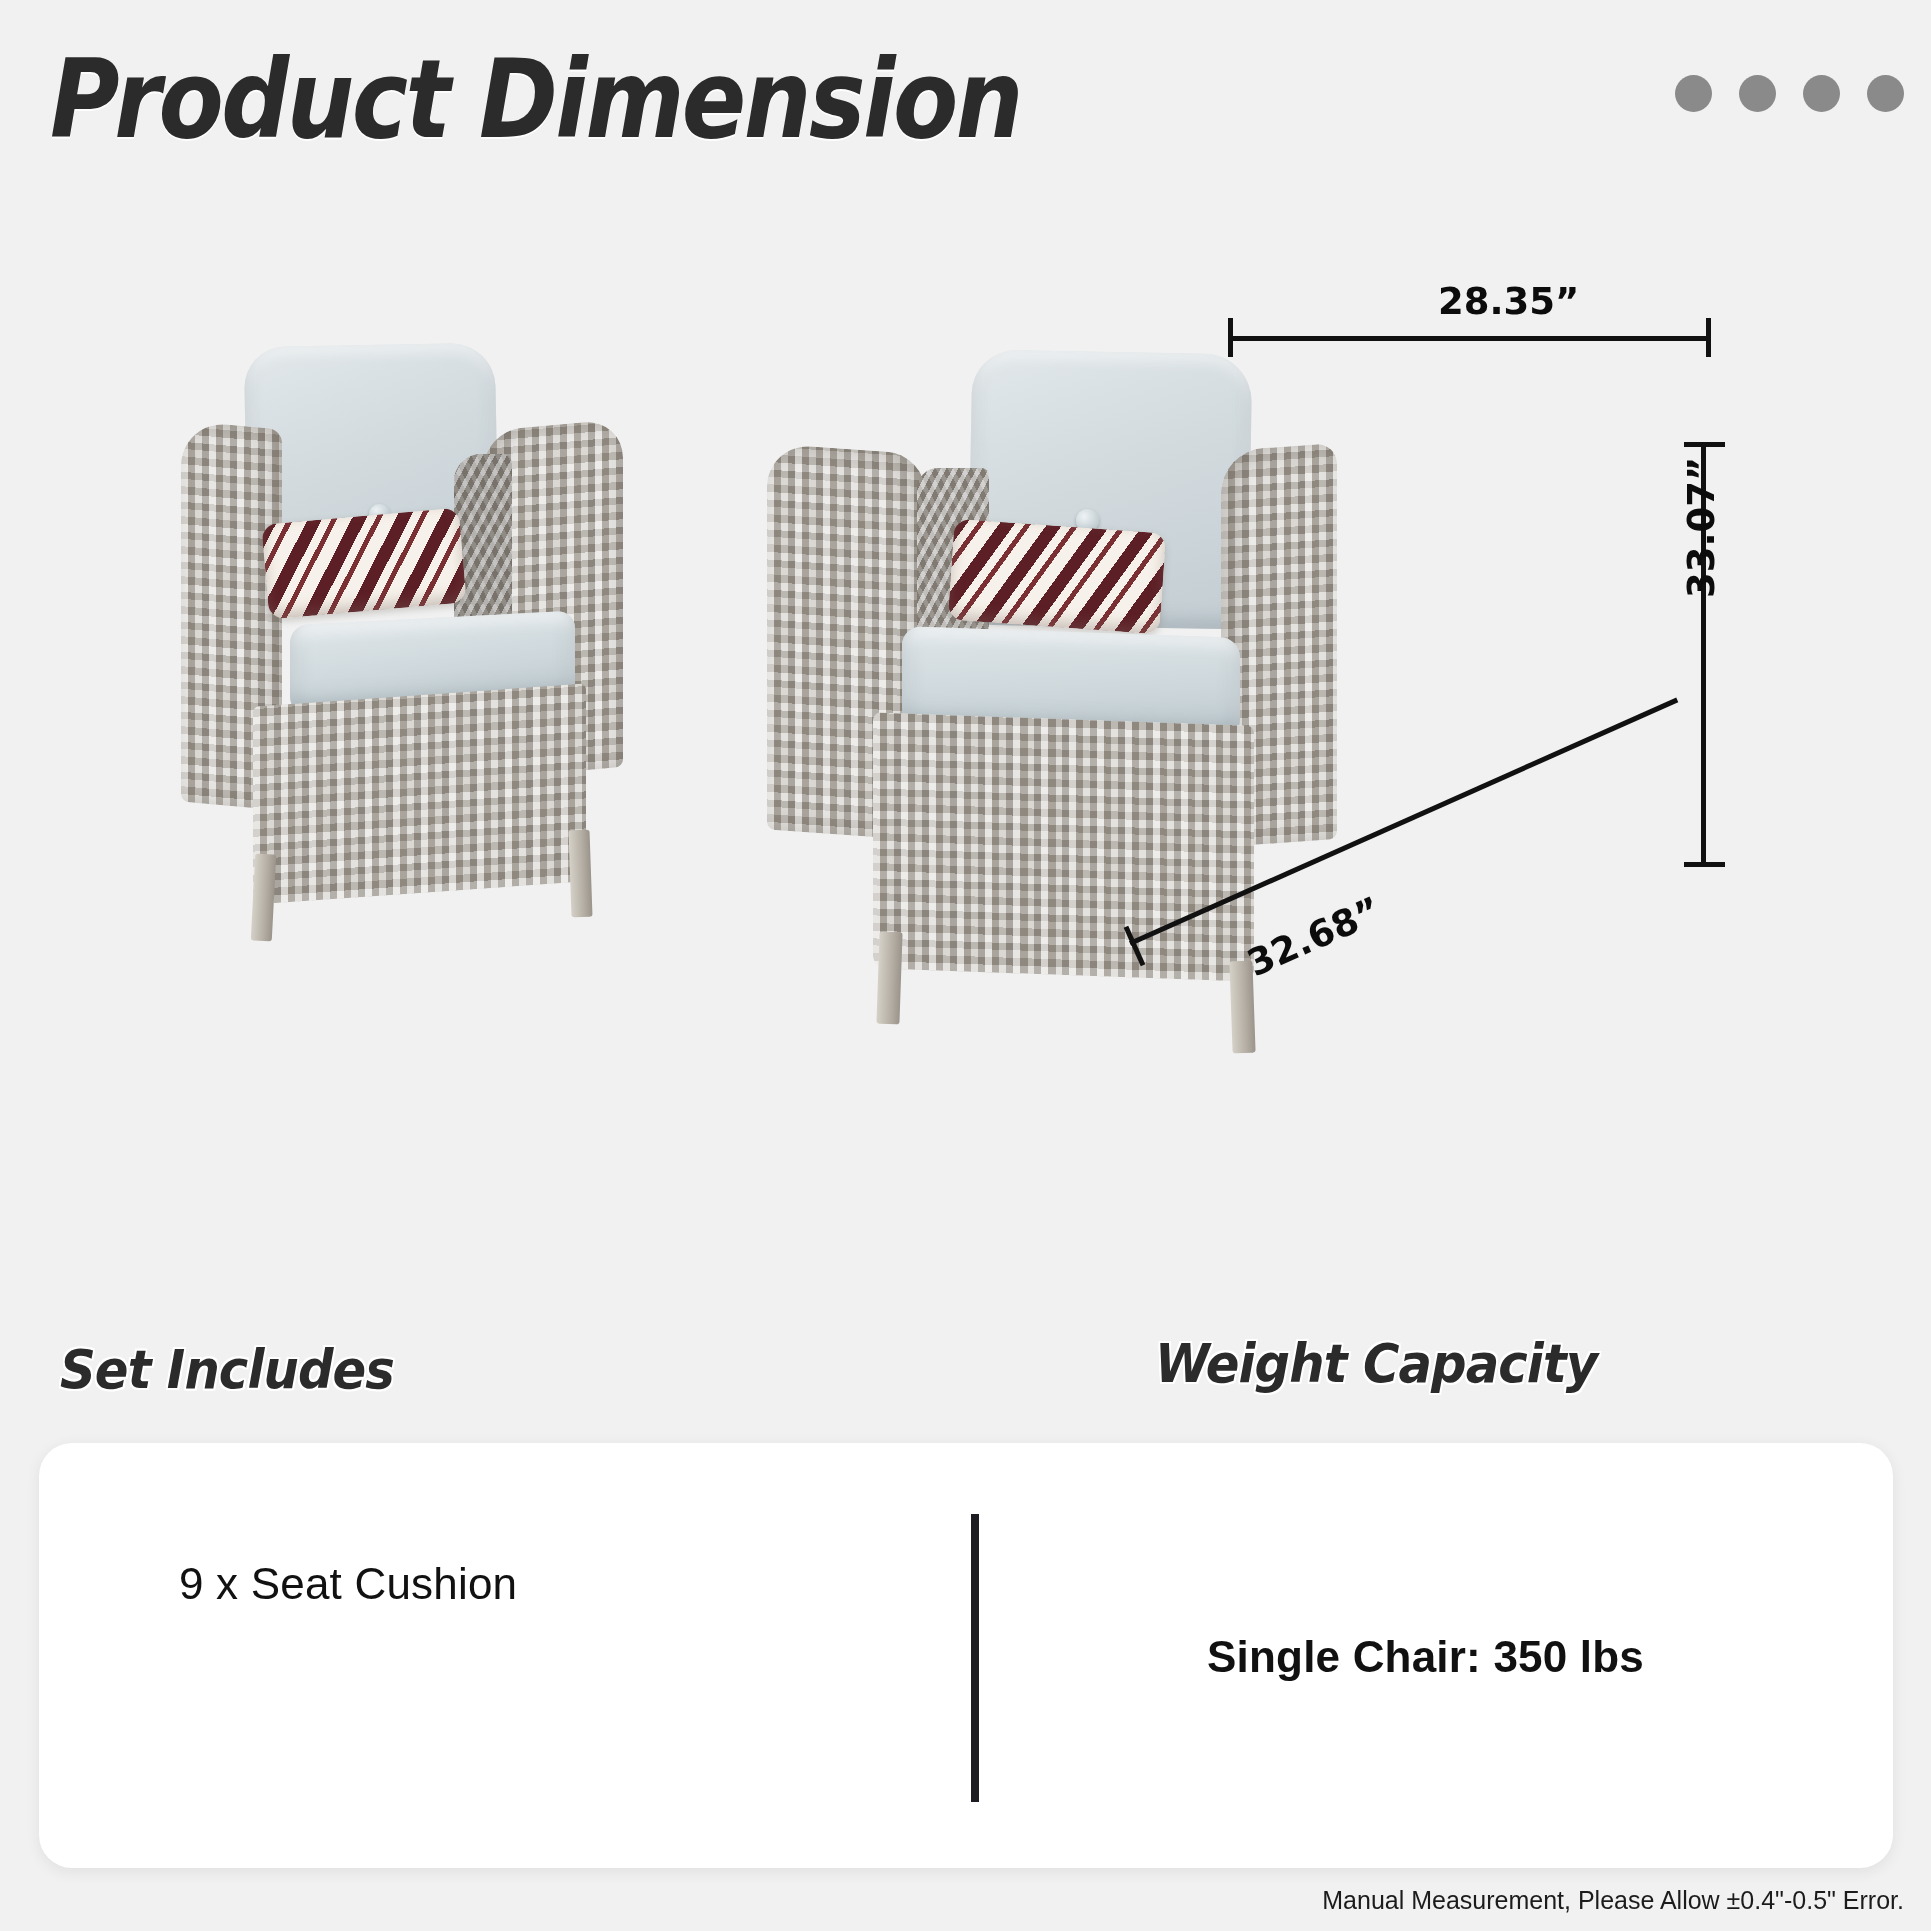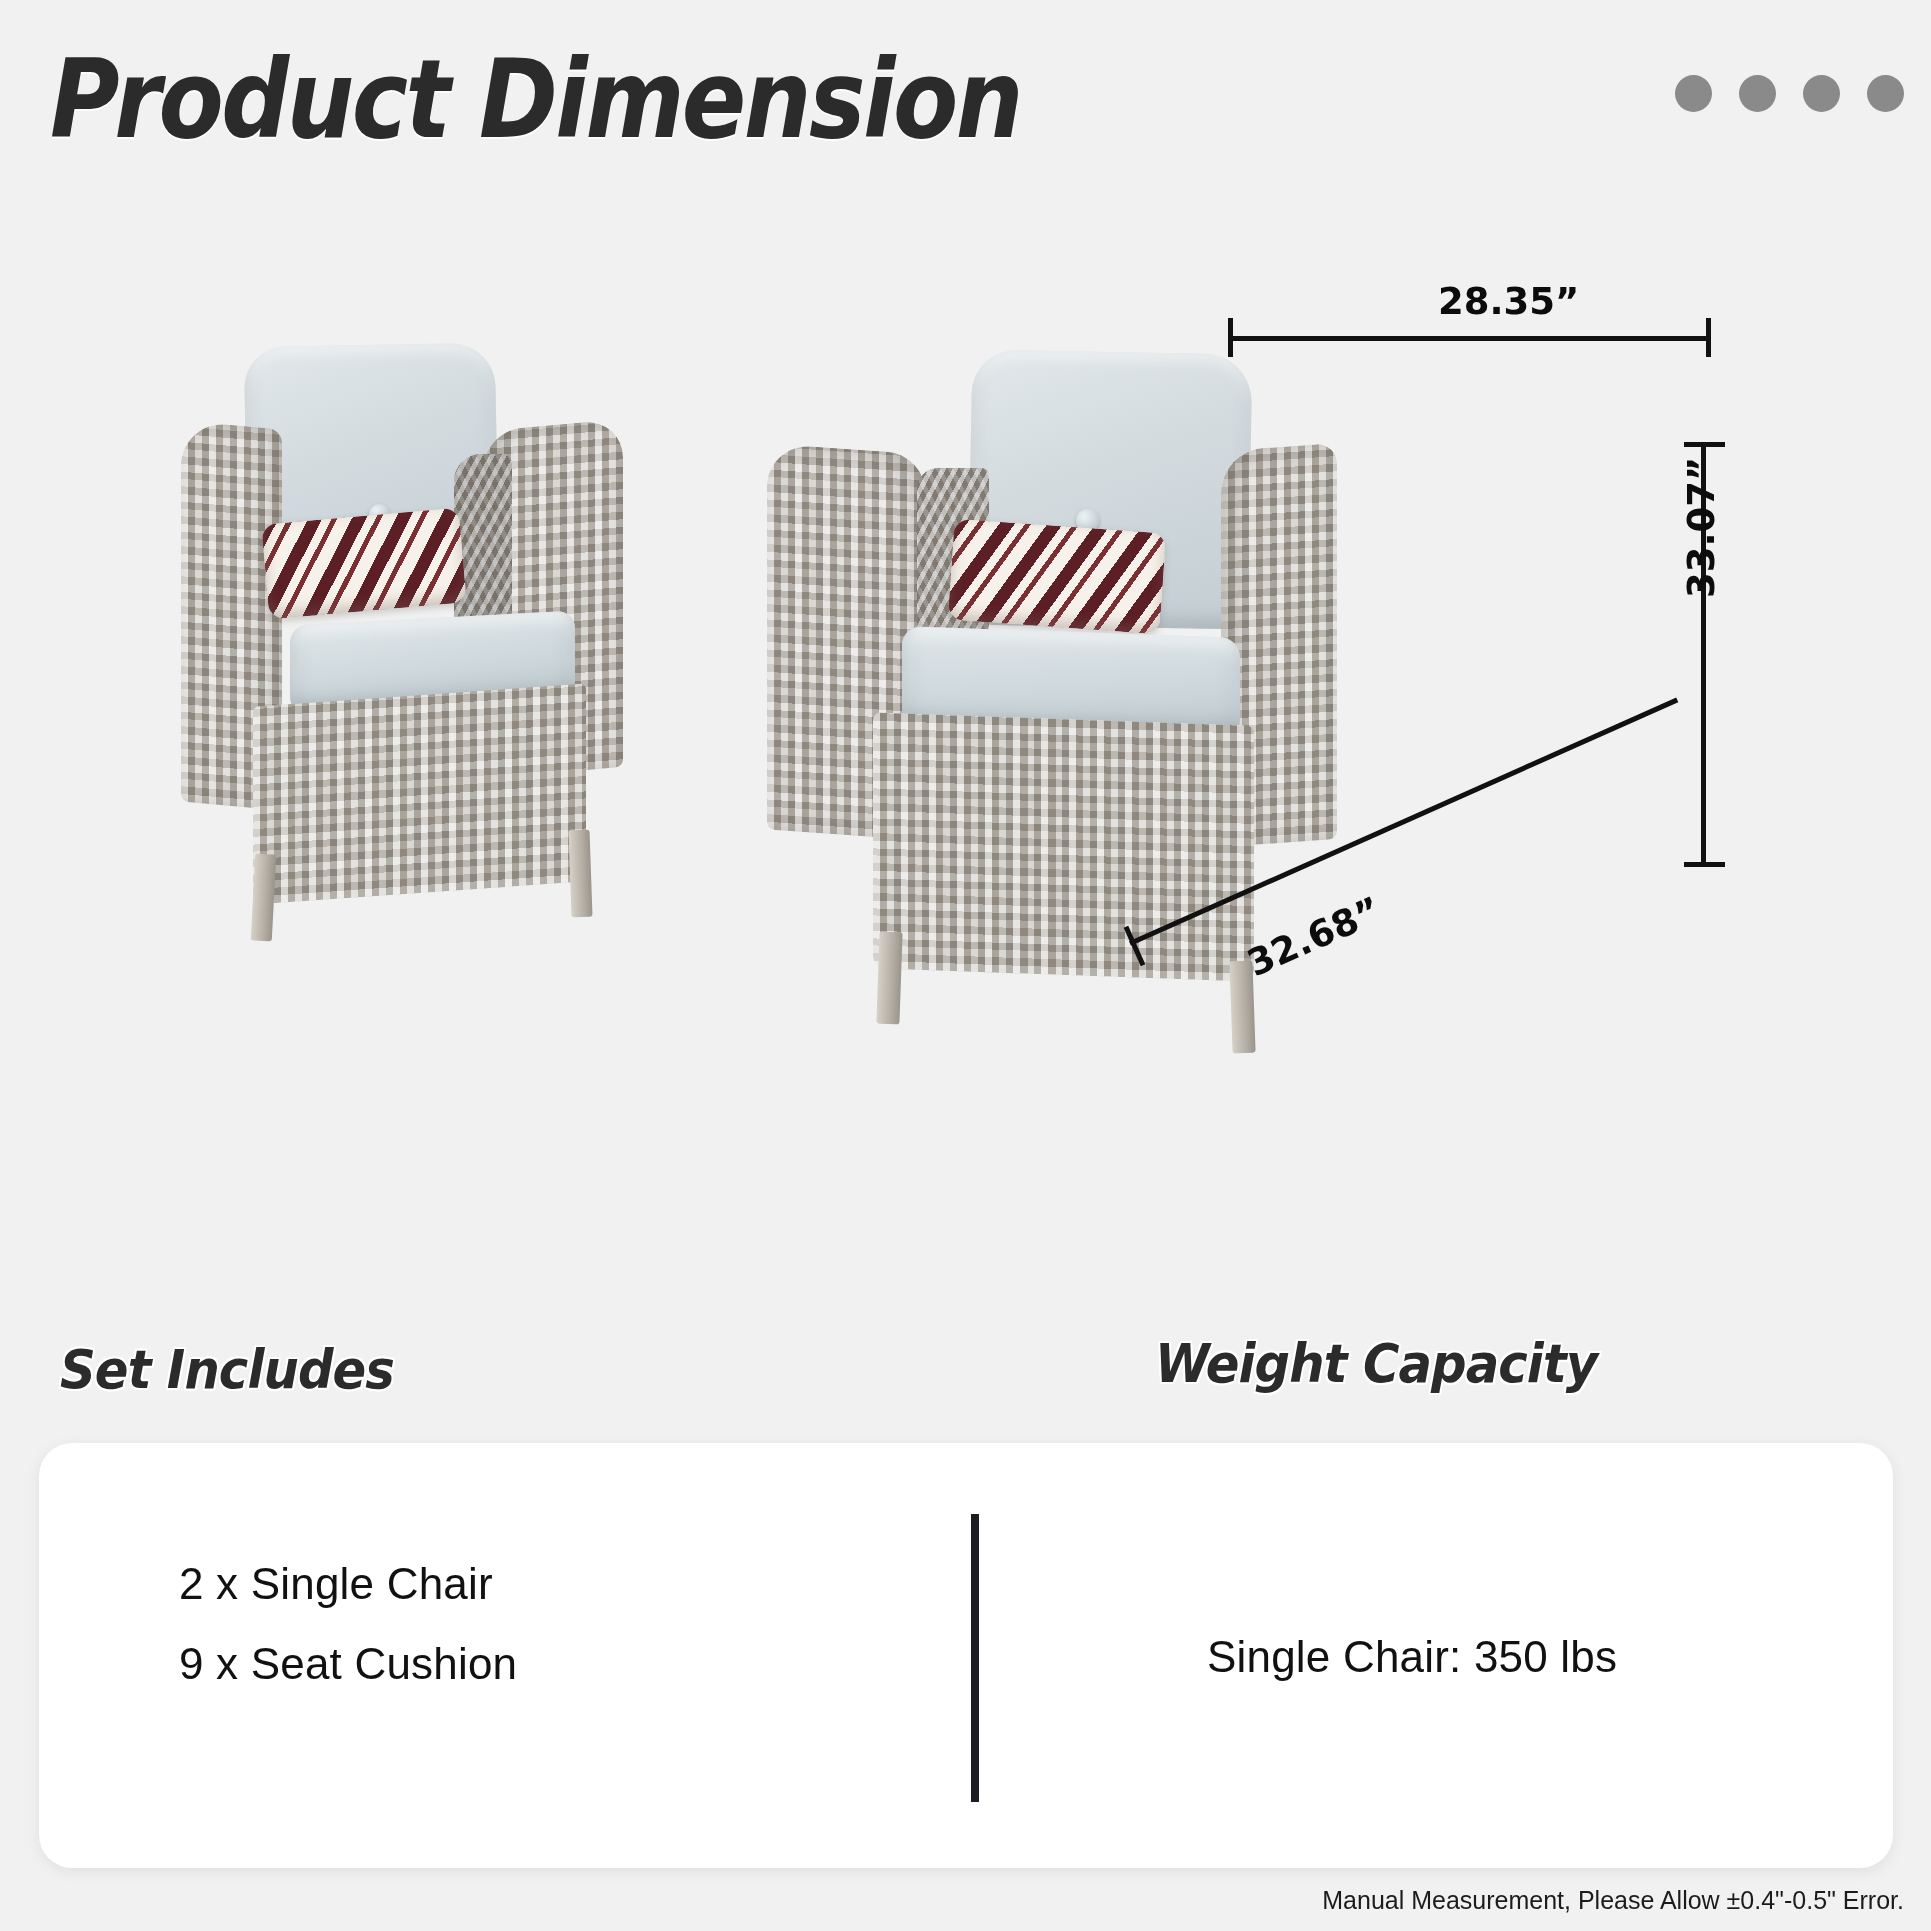--- a/index.html
+++ b/index.html
@@ -120,21 +120,21 @@
     box-shadow:0 3.9px 15.4px rgba(0,0,0,.07);
   }
   #includes-list {
     position:absolute; left:179px; top:1559px;
     display:flex; flex-direction:column; gap:30px;
   }
   .includes-item { font-size:44px; color:#111; white-space:nowrap; letter-spacing:0.2px; }
   #divider { position:absolute; left:971px; top:1514px; width:7.7px; height:288px; background:#1c1c22; }
   #capacity-value {
     position:absolute; left:1207px; top:1632px;
-    font-size:44px; color:#111; white-space:nowrap; letter-spacing:0.2px;
+    font-size:44px; color:#111; white-space:nowrap; letter-spacing:0.2px;font-weight:bold;
   }
   #footer-note {
     position:absolute; right:27px; top:1886px;
     font-size:25px; color:#1c1c1c; white-space:nowrap;
   }
 </style>
 </head>
 <body>
 
 <div id="header">
@@ -237,21 +237,20 @@
 
 </div>
 
 <div class="section-heading" style="left:60px; top:1338px;">Set Includes</div>
 
 <div class="section-heading" style="left:1155px; top:1332px;">Weight Capacity</div>
 
 <div id="info-card"></div>
 
 <div id="includes-list">
-  <div class="includes-item">2 x Single Chair</div>
   <div class="includes-item">9 x Seat Cushion</div>
 </div>
 
 <div id="divider"></div>
 
 <div id="capacity-value">Single Chair: 350 lbs</div>
 
 <div id="footer-note">Manual Measurement, Please Allow ±0.4"-0.5" Error.</div>
 
 

